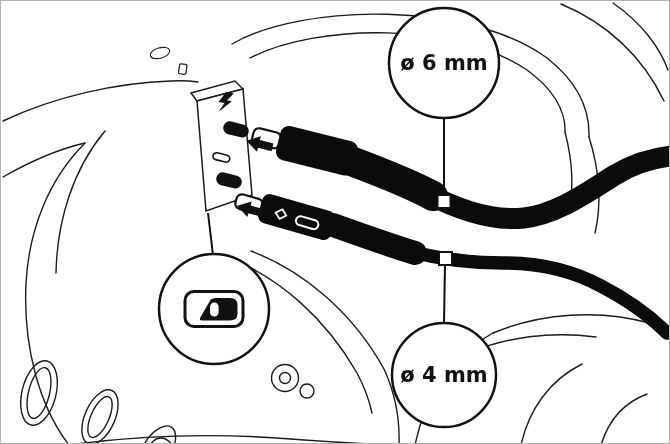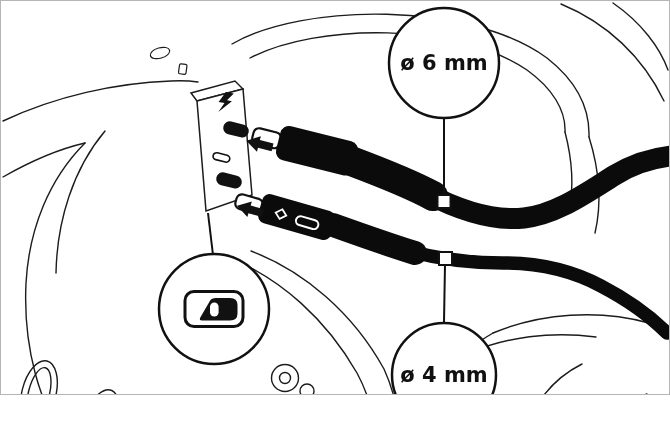--- a/index.html
+++ b/index.html
@@ -1,18 +1,18 @@
 <!DOCTYPE html>
 <html><head>
 <meta charset="utf-8">
 <style>
   html,body{margin:0;padding:0;background:#fff;}
   .figure{
     position:relative;
-    width:670px;height:395px;
+    width:670px;height:444px;
     background:#ffffff;
     border:1px solid #b5b5b5;
     box-sizing:border-box;
     overflow:hidden;
     font-family:"DejaVu Sans","Liberation Sans",sans-serif;
   }
   .figure svg{position:absolute;left:0;top:0;}
   .outline{stroke:#1c1c1c;stroke-width:1.4;fill:none;stroke-linecap:round;}
   .outline-thin{stroke:#1c1c1c;stroke-width:1.2;fill:none;}
   .callout-circle{fill:#ffffff;stroke:#111111;stroke-width:2.5;}

